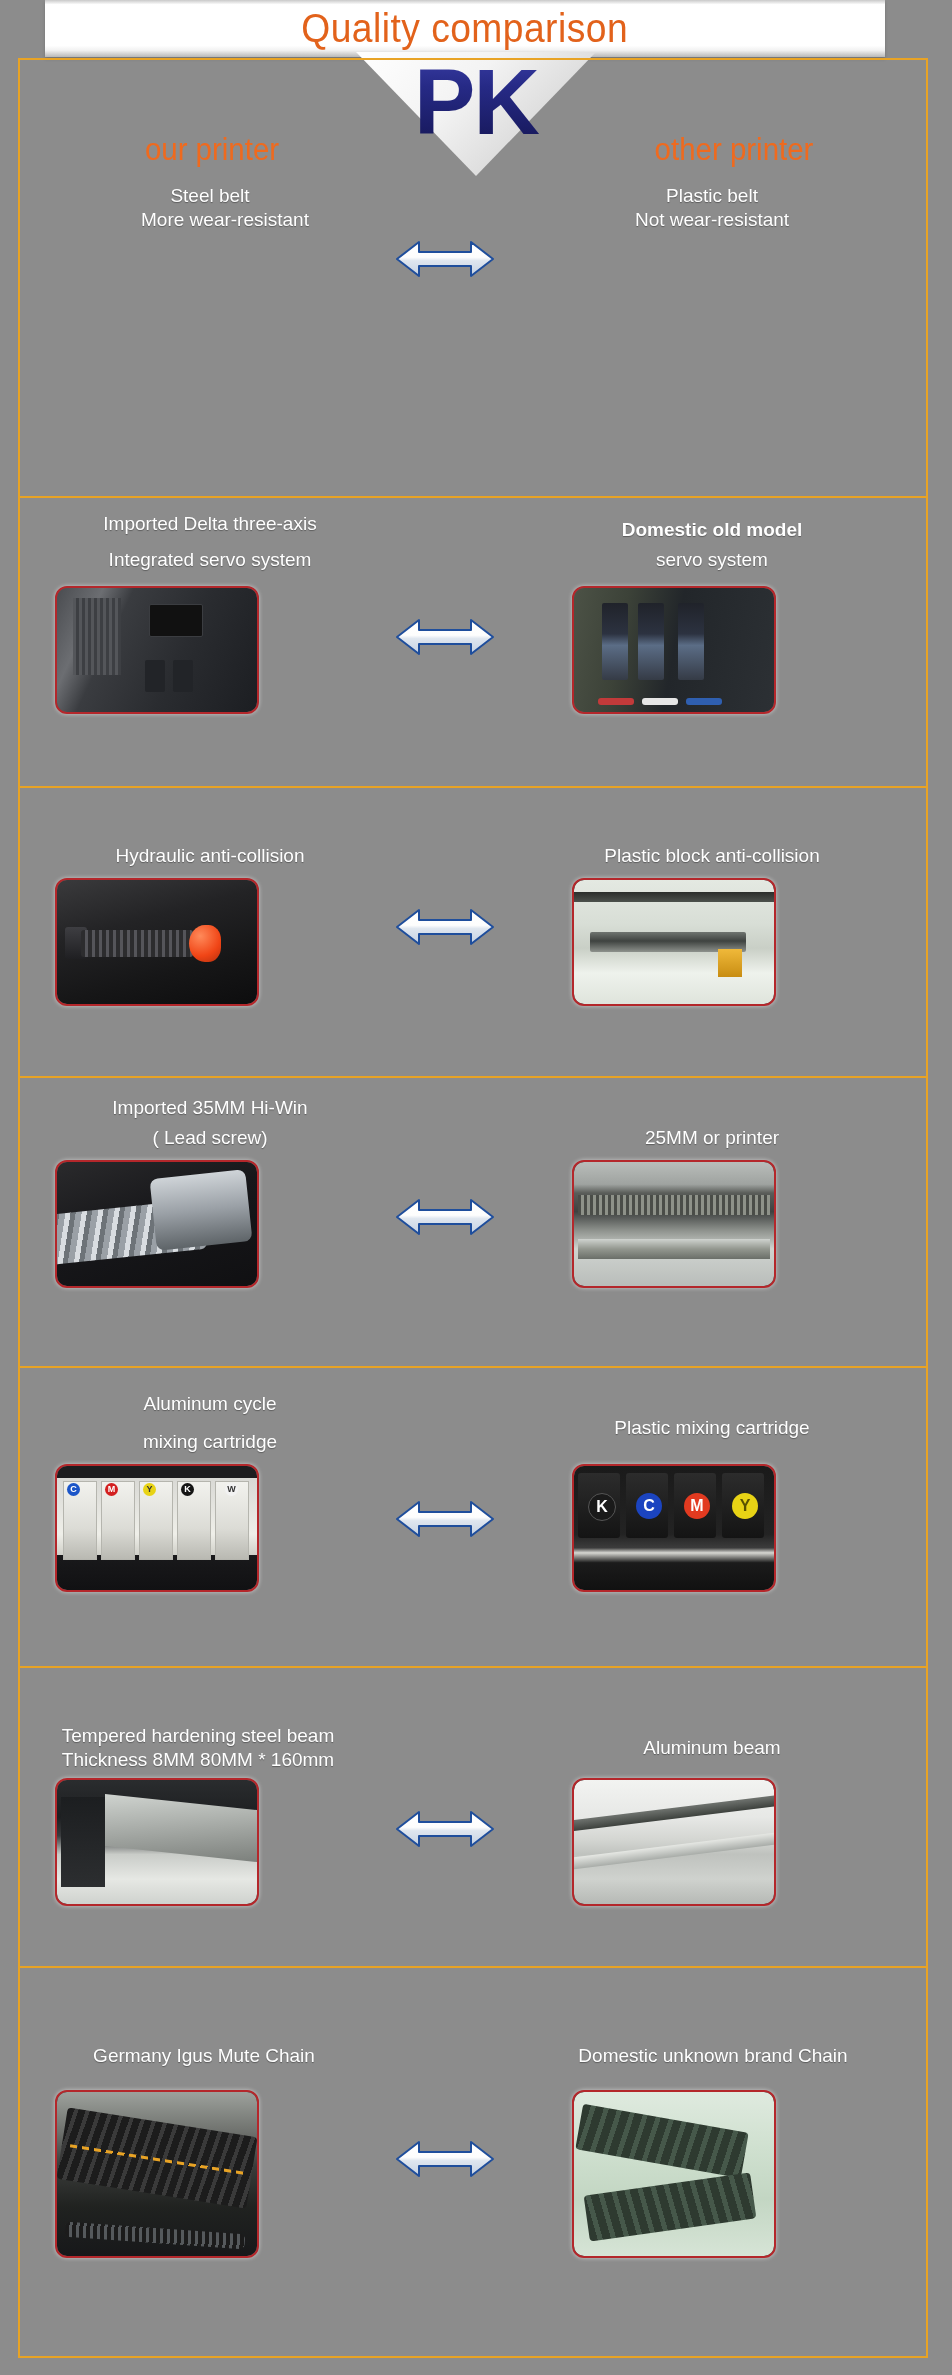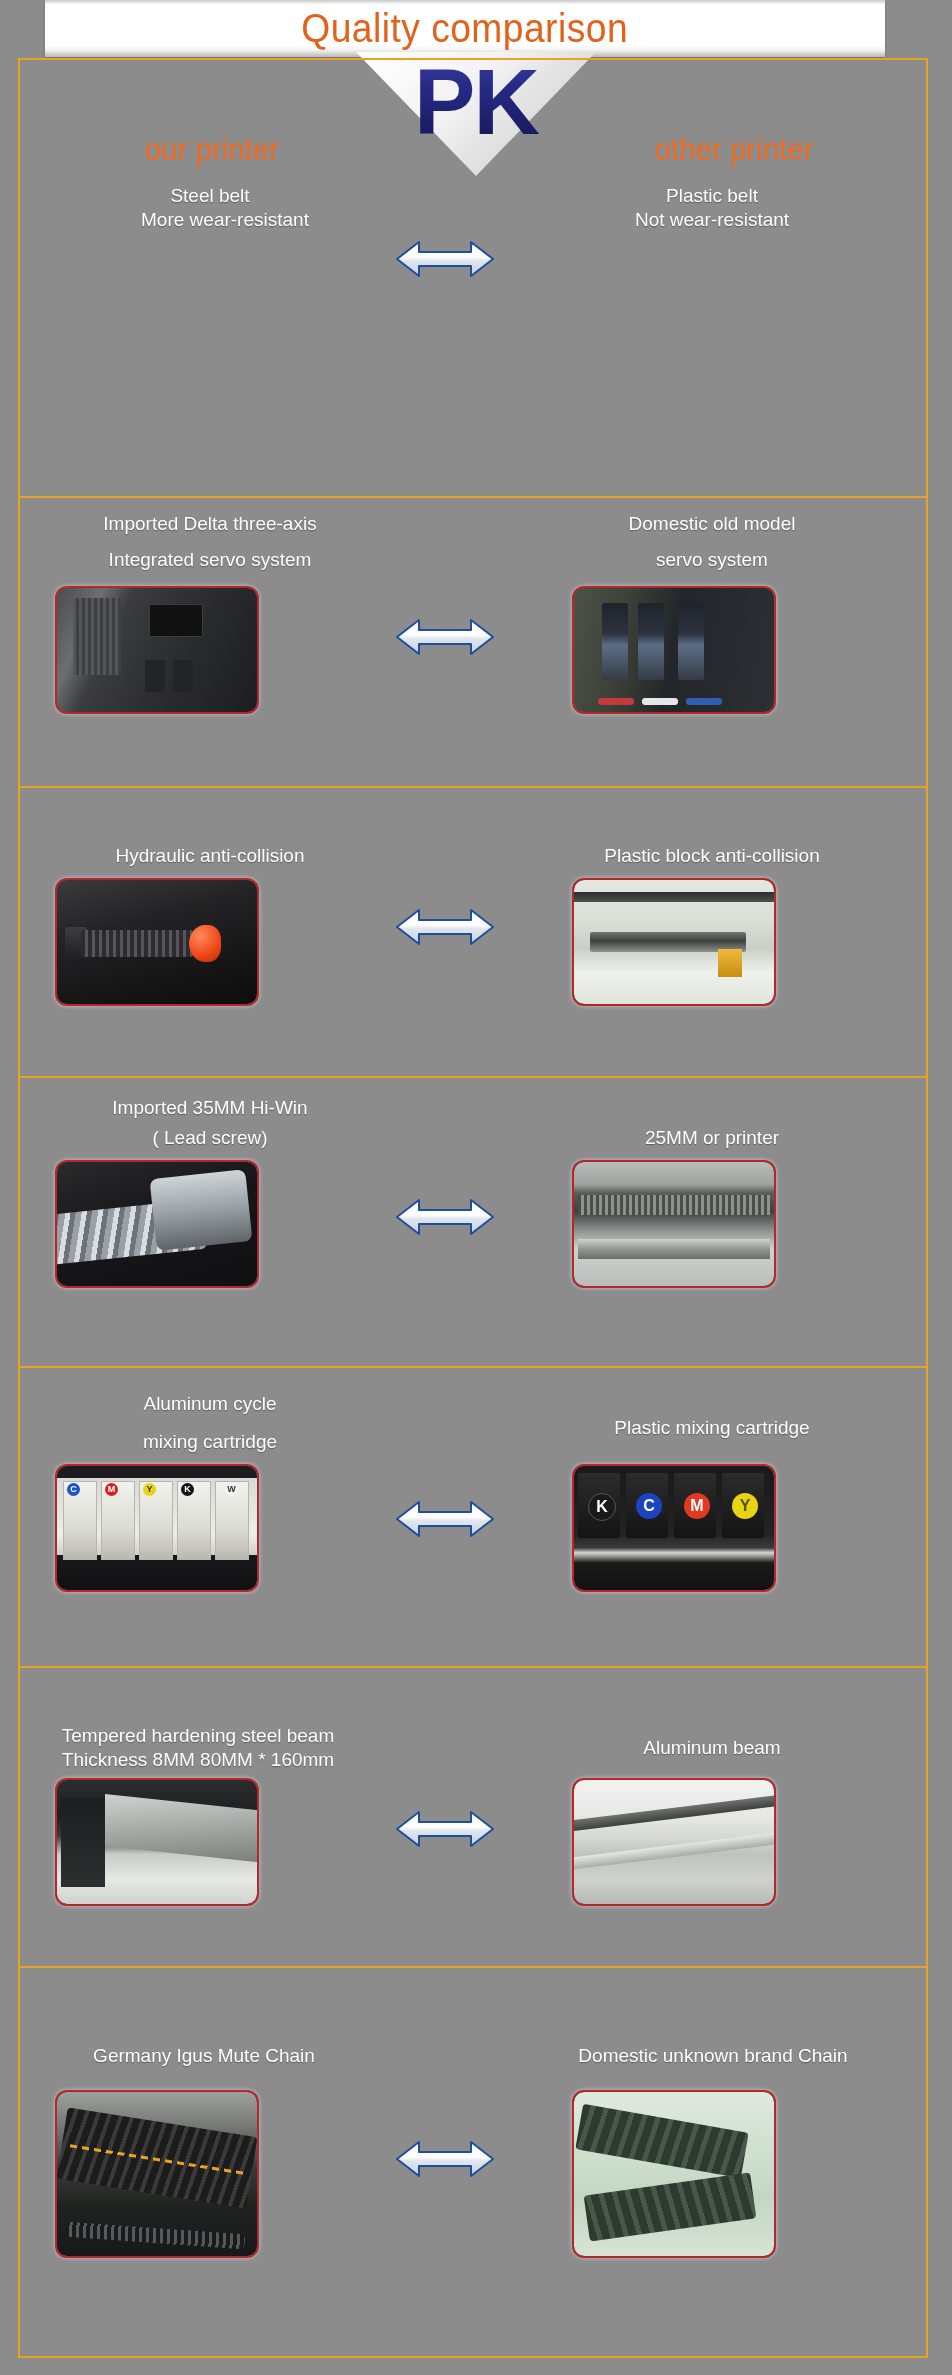--- a/index.html
+++ b/index.html
@@ -247,21 +247,21 @@
       </svg>
     </div>
 
   </div>
 </div>
 
 <div class="section" style="top:498px;height:290px;">
   <div class="section-inner">
     <div class="cap" style="left:20px;top:14px;width:340px;">Imported Delta three-axis</div>
     <div class="cap" style="left:20px;top:50px;width:340px;">Integrated servo system</div>
-    <div class="cap" style="left:522px;top:14px;width:340px;">Domestic old model</div>
+    <div class="cap" style="left:522px;top:20px;width:340px;font-weight:bold;">Domestic old model</div>
     <div class="cap" style="left:522px;top:50px;width:340px;">servo system</div>
 
     <div class="photo" style="left:35px;top:88px;width:204px;height:128px;">
       <div class="ph-inner ph-servo">
         <div class="vent"></div>
         <div class="screen"></div>
         <div class="blk" style="left:44%;top:58%;width:10%;height:26%;"></div>
         <div class="blk" style="left:58%;top:58%;width:10%;height:26%;"></div>
       </div>
     </div>

